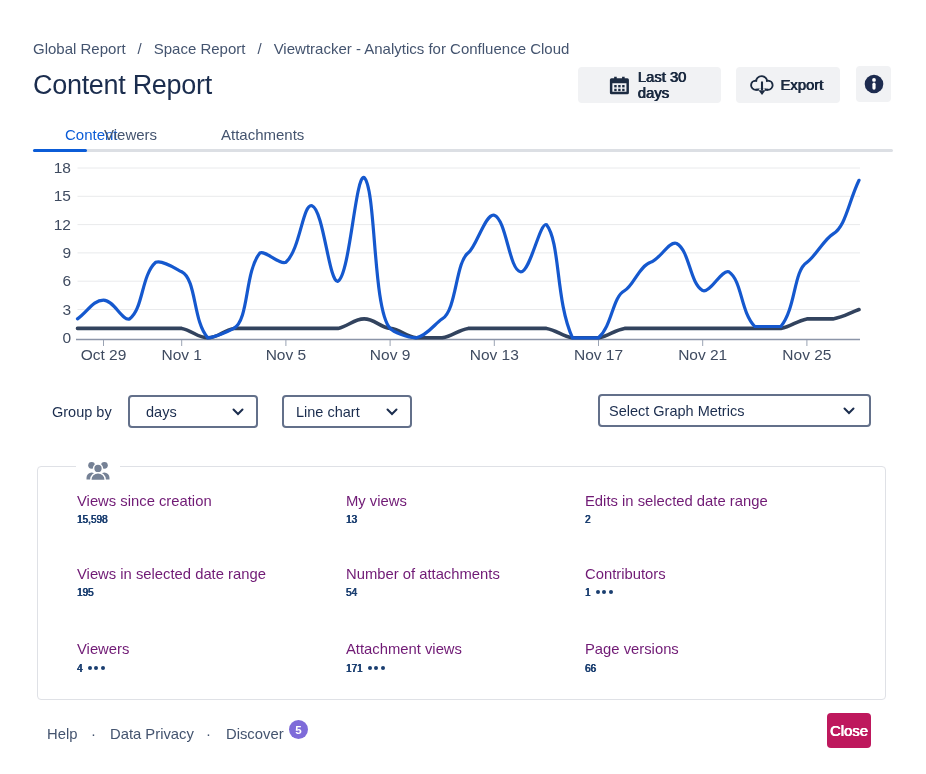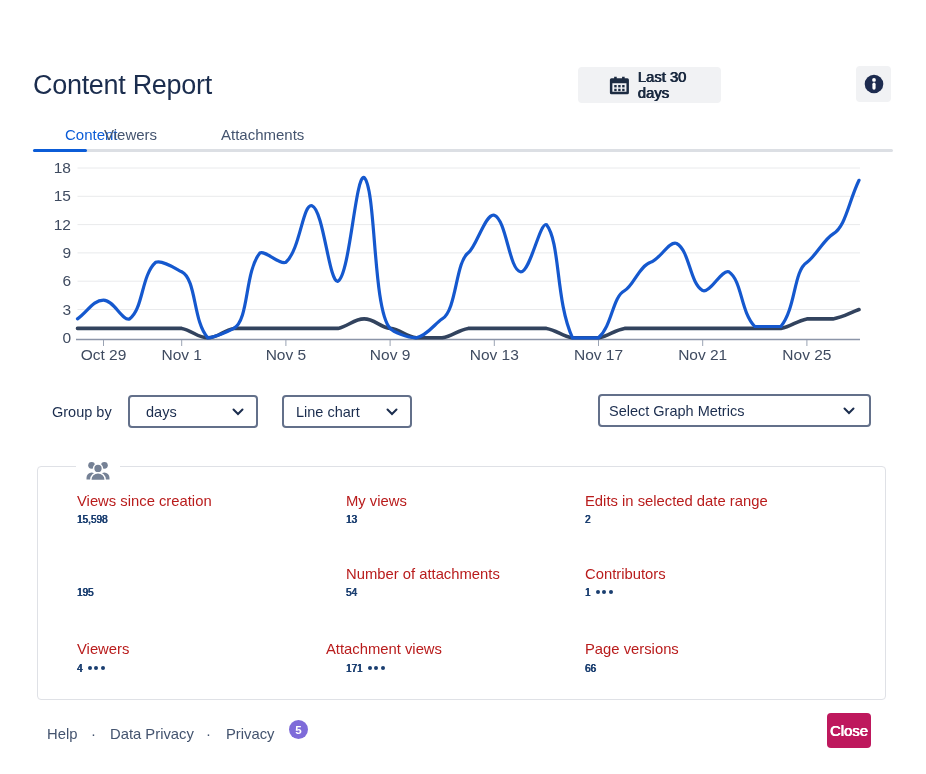--- a/index.html
+++ b/index.html
@@ -15,53 +15,76 @@
 .tab { font-size:15px; color:#44546F; top:126px; }
 .tab.active { color:#0B5CD7;margin-left:32px; }
 .tabrule { top:149px; height:3px; background:#DCDFE4; left:33px; width:860px; border-radius:2px; }
 .tabrule-blue { top:149px; height:3px; background:#0B5CD7; left:33px; width:54px; border-radius:2px; }
 .ctl-label { font-size:14.5px; color:#1b2d4e; }
 .select { border:2px solid #63708A; border-radius:4px; height:33px; background:#fff; }
 .selectText { font-size:14.5px; color:#1b2d4e; }
 .card { left:37px; top:466px; width:849px; height:234px; border:1px solid #DFE1E6; border-radius:4px; }
 .cardicon { left:76px; top:457px; width:44px; height:26px; background:#fff; display:flex;
   align-items:center; justify-content:center; }
-.stat-label { font-size:14.8px; color:#b91c1c; }
+.stat-label { font-size:14.8px; color:#701a75; }
 .stat-value { font-size:10px; font-weight:400; color:#1A3E70; text-shadow:0.4px 0 currentColor, -0.25px 0 currentColor; }
 .dots { display:inline-block; margin-left:5px; }
 .dots i { display:inline-block; width:4.2px; height:4.2px; border-radius:50%; background:#1A3E70; margin-right:2.4px; vertical-align:2.2px; text-shadow:none; }
 .foot { font-size:14.8px; color:#44546F; }
 .badge { left:289px; top:720px; width:19px; height:19px; border-radius:50%; background:#7E6BD9;
   color:#fff; font-size:11.5px; font-weight:700; display:flex; align-items:center; justify-content:center; }
 .close { left:827px; top:713px; width:44px; height:35px; background:#be185d; border-radius:4px;
   color:#fff; font-size:14.8px; font-weight:400; text-shadow:0.45px 0 currentColor, -0.3px 0 currentColor; display:flex; align-items:center; justify-content:center; }
 </style>
 </head>
 <body>
 <div id="page">
 
+  <div class="abs crumbs">Global Report<span class="sep">/</span>Space Report<span class="sep">/</span>Viewtracker - Analytics for Confluence Cloud</div>
 
   <h1 class="abs title">Content Report</h1>
 
   <div class="abs btn" style="left:578px; top:67px; width:143px;padding-left:16px;">
     <svg style="margin-left:15px" width="21" height="21" viewBox="0 0 21 21">
       <path fill="#1C2B41" d="M5.2 1.6 h2.6 v3.4 h-2.6 z M13.2 1.6 h2.6 v3.4 h-2.6 z"></path>
       <path fill="#1C2B41" d="M2.5 3.2 h16 a1.6 1.6 0 0 1 1.6 1.6 v13 a1.6 1.6 0 0 1 -1.6 1.6 h-16 a1.6 1.6 0 0 1 -1.6 -1.6 v-13 a1.6 1.6 0 0 1 1.6 -1.6 z M3.4 8.2 v8.6 h14.2 v-8.6 z"></path>
       <g fill="#1C2B41">
         <rect x="5.3" y="10" width="2.4" height="2.4"></rect>
         <rect x="9.3" y="10" width="2.4" height="2.4"></rect>
         <rect x="13.3" y="10" width="2.4" height="2.4"></rect>
         <rect x="5.3" y="13.8" width="2.4" height="2.4"></rect>
         <rect x="9.3" y="13.8" width="2.4" height="2.4"></rect>
         <rect x="13.3" y="13.8" width="2.4" height="2.4"></rect>
       </g>
     </svg>
     <span style="margin-left:8px">Last 30 days</span>
   </div>
 
+  <div class="abs btn" style="left:736px; top:67px; width:104px;">
+    <svg style="margin-left:13.5px" width="24" height="21" viewBox="0 0 24 21">
+      <g fill="none" stroke="#1C2B41" stroke-width="2.1">
+        <circle cx="5.7" cy="10.2" r="4.5"></circle>
+        <circle cx="11.6" cy="6.9" r="5.7"></circle>
+        <circle cx="18.0" cy="10.2" r="4.5"></circle>
+      </g>
+      <g fill="#F1F2F4" stroke="none">
+        <circle cx="5.7" cy="10.2" r="3.4"></circle>
+        <circle cx="11.6" cy="6.9" r="4.6"></circle>
+        <circle cx="18.0" cy="10.2" r="3.4"></circle>
+        <rect x="5.7" y="7.6" width="12.3" height="6.05"></rect>
+      </g>
+      <g stroke="#1C2B41" stroke-width="2.1">
+        <line x1="5.7" y1="14.7" x2="8.7" y2="14.7"></line>
+        <line x1="15.0" y1="14.7" x2="18.0" y2="14.7"></line>
+        <line x1="12" y1="6.5" x2="12" y2="15.1"></line>
+      </g>
+      <path fill="#1C2B41" d="M8.4 15.2 h7.2 L12 20.1 z"></path>
+    </svg>
+    <span style="margin-left:7px">Export</span>
+  </div>
 
   <div class="abs btn" style="left:856px; top:66px; width:35px; justify-content:center;">
     <svg width="20" height="20" viewBox="0 0 20 20">
       <circle cx="10" cy="10" r="9.3" fill="#1D2B4F"></circle>
       <circle cx="10" cy="5.9" r="1.9" fill="#fff"></circle>
       <rect x="8.4" y="8.6" width="3.2" height="7.1" rx="1.6" fill="#fff"></rect>
     </svg>
   </div>
 
   <span class="abs tab active" style="left:33px;">Content</span>
@@ -148,34 +171,35 @@
     </svg>
   </div>
 
   <span class="abs stat-label" style="left:77px; top:493px;">Views since creation</span>
   <span class="abs stat-value" style="left:77px; top:514px;">15,598</span>
   <span class="abs stat-label" style="left:346px; top:493px;">My views</span>
   <span class="abs stat-value" style="left:346px; top:514px;">13</span>
   <span class="abs stat-label" style="left:585px; top:493px;">Edits in selected date range</span>
   <span class="abs stat-value" style="left:585px; top:514px;">2</span>
 
+  <span class="abs stat-label" style="left:77px; top:566px;">Views in selected date range</span>
   <span class="abs stat-value" style="left:77px; top:587px;">195</span>
   <span class="abs stat-label" style="left:346px; top:566px;">Number of attachments</span>
   <span class="abs stat-value" style="left:346px; top:587px;">54</span>
   <span class="abs stat-label" style="left:585px; top:566px;">Contributors</span>
   <span class="abs stat-value" style="left:585px; top:587px;">1<span class="dots"><i></i><i></i><i></i></span></span>
 
   <span class="abs stat-label" style="left:77px; top:641px;">Viewers</span>
   <span class="abs stat-value" style="left:77px; top:663px;">4<span class="dots"><i></i><i></i><i></i></span></span>
-  <span class="abs stat-label" style="left:326px; top:641px;">Attachment views</span>
+  <span class="abs stat-label" style="left:346px; top:641px;">Attachment views</span>
   <span class="abs stat-value" style="left:346px; top:663px;">171<span class="dots"><i></i><i></i><i></i></span></span>
   <span class="abs stat-label" style="left:585px; top:641px;">Page versions</span>
   <span class="abs stat-value" style="left:585px; top:663px;">66</span>
 
   <span class="abs foot" style="left:47px; top:726px;">Help</span>
   <span class="abs foot" style="left:91px; top:726px;">·</span>
   <span class="abs foot" style="left:110px; top:726px;">Data Privacy</span>
   <span class="abs foot" style="left:206px; top:726px;">·</span>
-  <span class="abs foot" style="left:226px; top:726px;">Privacy</span>
+  <span class="abs foot" style="left:226px; top:726px;">Discover</span>
   <div class="abs badge">5</div>
   <div class="abs close">Close</div>
 
 </div>
 
 </body></html>

